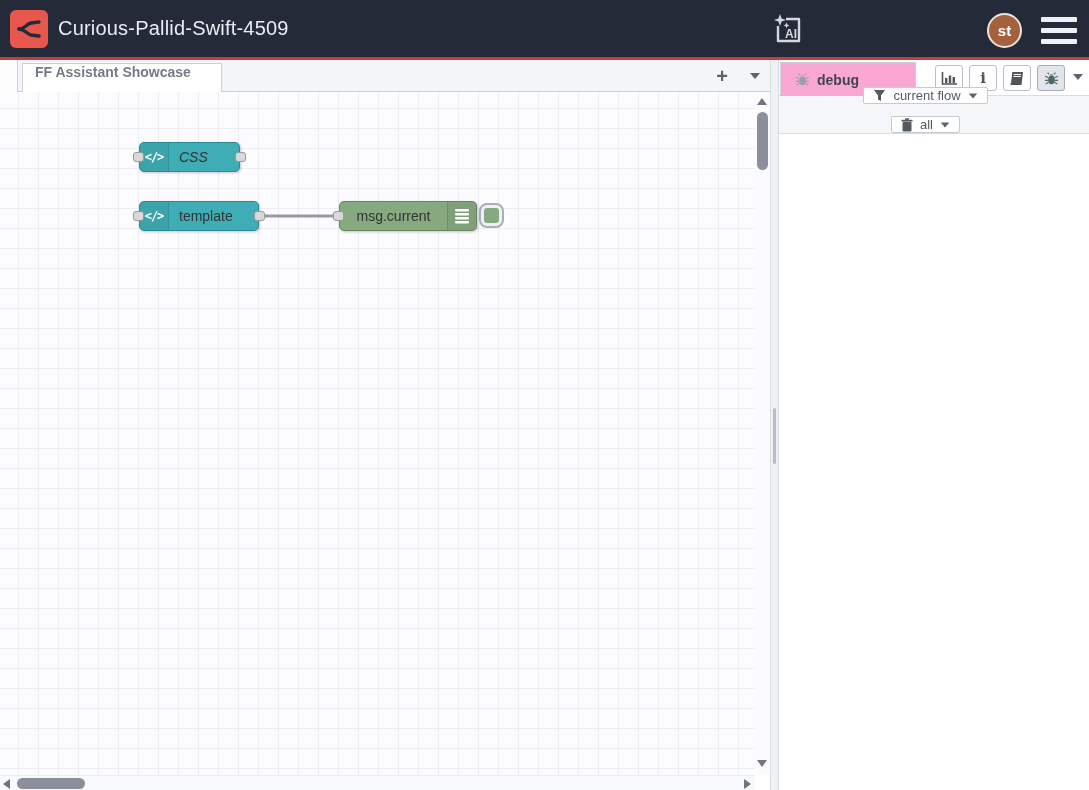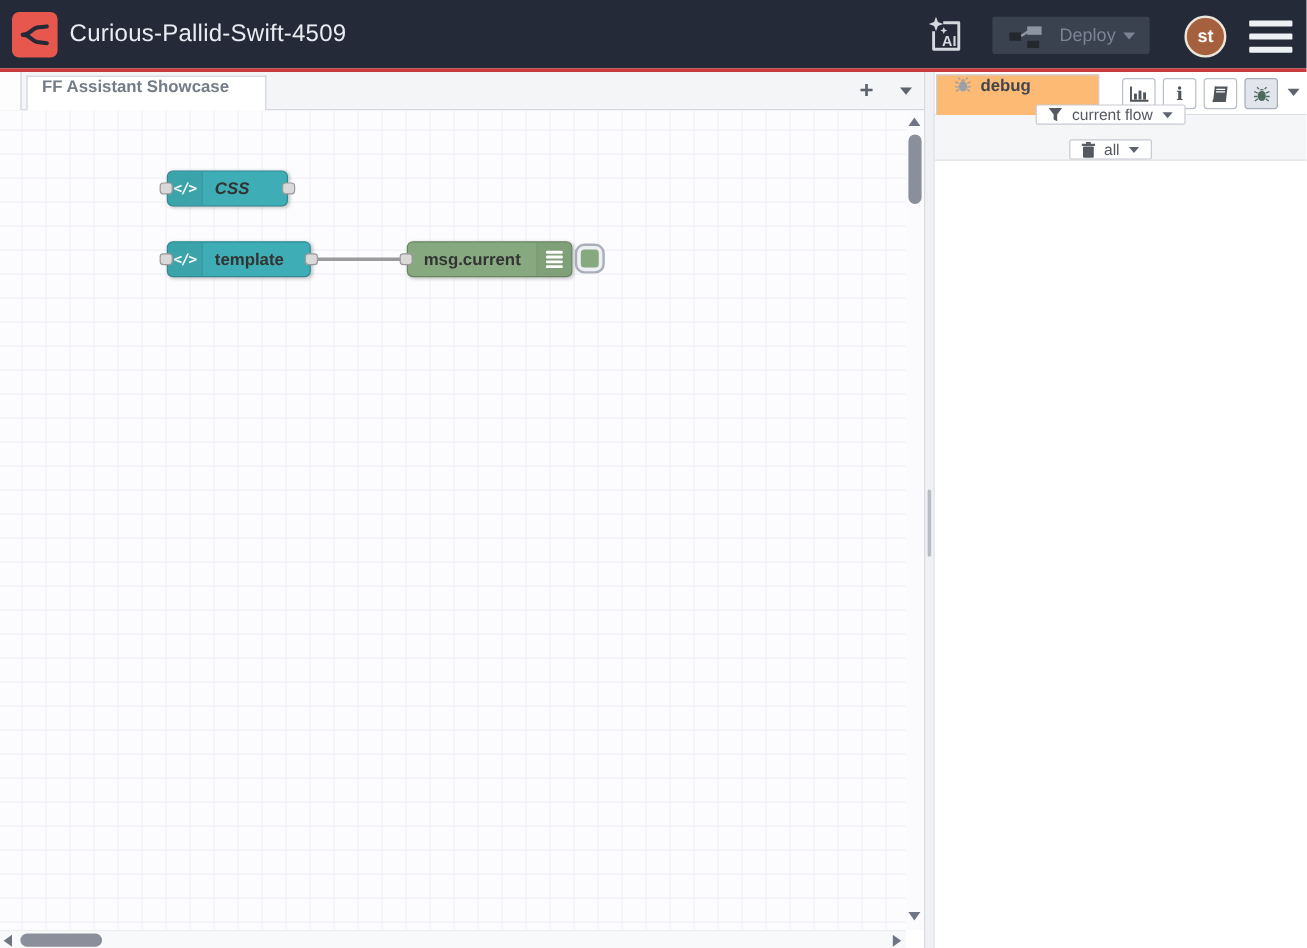--- a/index.html
+++ b/index.html
@@ -36,21 +36,21 @@
     background-image:linear-gradient(to right,#eceef4 1px,transparent 1px),linear-gradient(to bottom,#eceef4 1px,transparent 1px);
     background-size:20px 20px; background-position:18px 16px; overflow:hidden; }
 
   .node { position:absolute; height:30px; border-radius:5px; display:flex; align-items:center; box-shadow:1px 1px 3px rgba(0,0,0,.22); cursor:move; }
   .node.teal { background:#3fadb5; border:1px solid #2e8a92; }
   .node.green { background:#87a980; border:1px solid #69855f; }
   .node-iconstrip { width:29px; height:28px; display:flex; align-items:center; justify-content:center; background:rgba(0,0,0,.05); }
   .node-iconstrip.left { border-right:1px solid rgba(0,0,0,.12); border-radius:4px 0 0 4px; }
   .node-iconstrip.right { border-left:1px solid rgba(0,0,0,.12); border-radius:0 4px 4px 0; margin-left:auto; }
   .code-glyph { color:#fff; font-family:"DejaVu Sans Mono",monospace; font-size:12px; font-weight:bold; letter-spacing:-1px; }
-  .node-label { font-size:14px; color:#333; padding:0 10px; white-space:nowrap;font-weight:bold; }
+  .node-label { font-size:14px; color:#333; padding:0 10px; white-space:nowrap; }
   .node-label.italic { font-style:italic; }
   .node.green .node-label { flex:1; text-align:center; padding:0 4px; }
   .port { position:absolute; width:11px; height:10px; background:#d9d9d9; border:1px solid #999; border-radius:3px; top:9px; cursor:crosshair; }
   .port.pl { left:-7px; } .port.pr { right:-7px; }
 
   .debug-toggle { position:absolute; left:479px; top:111px; width:25px; height:25px; background:#eef0f4; border:2px solid #a9aeb9; border-radius:8px; display:flex; align-items:center; justify-content:center; cursor:pointer; }
   .debug-toggle .inner { width:15px; height:15px; background:#87a980; border-radius:3px; }
 
   .wire { position:absolute; left:0; top:0; pointer-events:none; }
 
@@ -65,21 +65,21 @@
   .arr.left { left:3px; top:3px; border-top:5px solid transparent; border-bottom:5px solid transparent; border-right:7px solid #6f7582; }
   .arr.right { right:4px; top:3px; border-top:5px solid transparent; border-bottom:5px solid transparent; border-left:7px solid #6f7582; }
 
   
   .splitter { position:absolute; left:770px; top:60px; width:9px; height:730px; background:#f0f1f4; border-left:1px solid #d8dbe0; border-right:1px solid #d8dbe0; cursor:col-resize; }
   .splitter .handle { position:absolute; left:2px; top:348px; width:3px; height:56px; background:#b8bcc4; border-radius:2px; }
 
   
   .sidebar { position:absolute; left:779px; top:60px; width:310px; height:730px; background:#fff; }
   .sb-header { position:absolute; left:0; top:0; width:310px; height:36px; background:#fff; border-bottom:1px solid #d9dce2; }
-  .sb-tab { position:absolute; left:1px; top:2px; width:136px; height:34px; background:#fdba74; border:1px solid #ccd0d7; border-bottom:none; display:flex; gap:7px; padding-left:14px; font-size:14px; font-weight:bold; color:#41464e; cursor:pointer; }
+  .sb-tab { position:absolute; left:1px; top:2px; width:136px; height:34px; background:#f9a8d4; border:1px solid #ccd0d7; border-bottom:none; display:flex; align-items:center; gap:7px; padding-left:14px; font-size:14px; font-weight:bold; color:#41464e; cursor:pointer; }
   .sb-tools { position:absolute; right:24px; top:5px; display:flex; gap:6px; }
   .tool-btn { width:28px; height:26px; background:#fff; border:1px solid #b9bfca; border-radius:3px; display:flex; align-items:center; justify-content:center; cursor:pointer; }
   .tool-btn.active { background:#e2e5eb; border-color:#a6acb8; }
   .sb-chev { position:absolute; right:6px; top:14px; cursor:pointer; }
   .info-i { font-family:"DejaVu Serif","Liberation Serif",serif; font-weight:bold; font-size:15px; color:#50555c; line-height:1; }
 
   .sb-toolbar { position:absolute; left:0; top:36px; width:310px; height:38px; background:#f5f6f8; border-bottom:1px solid #dadde2; display:flex; align-items:center; justify-content:flex-end; gap:12px; padding-right:17px;flex-direction:column; }
   .sb-btn { height:26px; background:#fff; border:1px solid #c6cad2; border-radius:2px; display:flex; align-items:center; gap:7px; padding:0 9px; font-size:13px; color:#555a61; cursor:pointer; }
   .sb-btn .chev { border-top-color:#5d646e; transform:scale(.85); }
   .sb-content { position:absolute; left:0; top:74px; width:310px; height:656px; background:#fff; }
@@ -102,30 +102,20 @@
 
     <div class="ai-btn">
       <svg width="34" height="34" viewBox="0 0 34 34">
         <path d="M14 7 H27 V29 H6 V14" stroke="#d4d9e0" stroke-width="2.4" fill="none" stroke-linejoin="round"></path>
         <path d="M8 2 L9.6 6.4 L14 8 L9.6 9.6 L8 14 L6.4 9.6 L2 8 L6.4 6.4 Z" fill="#d4d9e0"></path>
         <path d="M14.5 10.5 l.9 2 2 .9 -2 .9 -.9 2 -.9 -2 -2 -.9 2 -.9 Z" fill="#d4d9e0"></path>
         <text x="13" y="26" font-size="12" font-weight="bold" fill="#d4d9e0" font-family="Liberation Sans,sans-serif">AI</text>
       </svg>
     </div>
 
-    <div class="deploy-btn">
-      <svg class="dicon" width="28" height="20" viewBox="0 0 28 20">
-        <rect x="0" y="7" width="10" height="7" fill="#23282f"></rect>
-        <path d="M10 10 L16 6" stroke="#8d95a2" stroke-width="2" fill="none"></path>
-        <rect x="15" y="2" width="12" height="7" fill="#8d95a2"></rect>
-        <rect x="15" y="14" width="10" height="6" fill="#23282f"></rect>
-      </svg>
-      <span class="dlabel">Deploy</span>
-      <span class="chev"></span>
-    </div>
 
     <div class="avatar">
       <span>st</span>
     </div>
 
     <div class="menu-btn">
       <span></span>
         <span></span>
         <span></span>
     </div>

